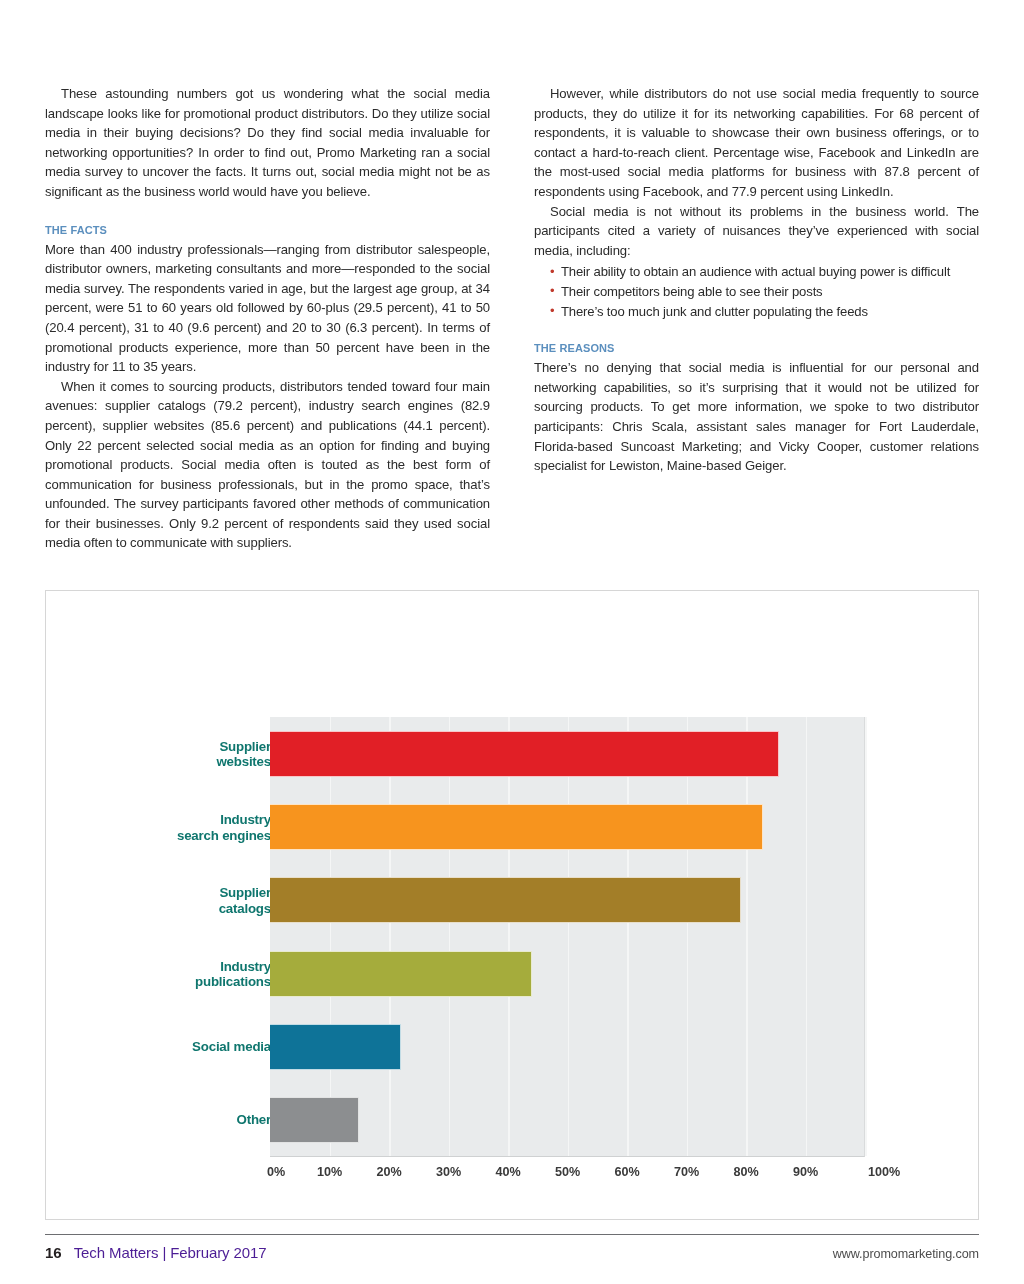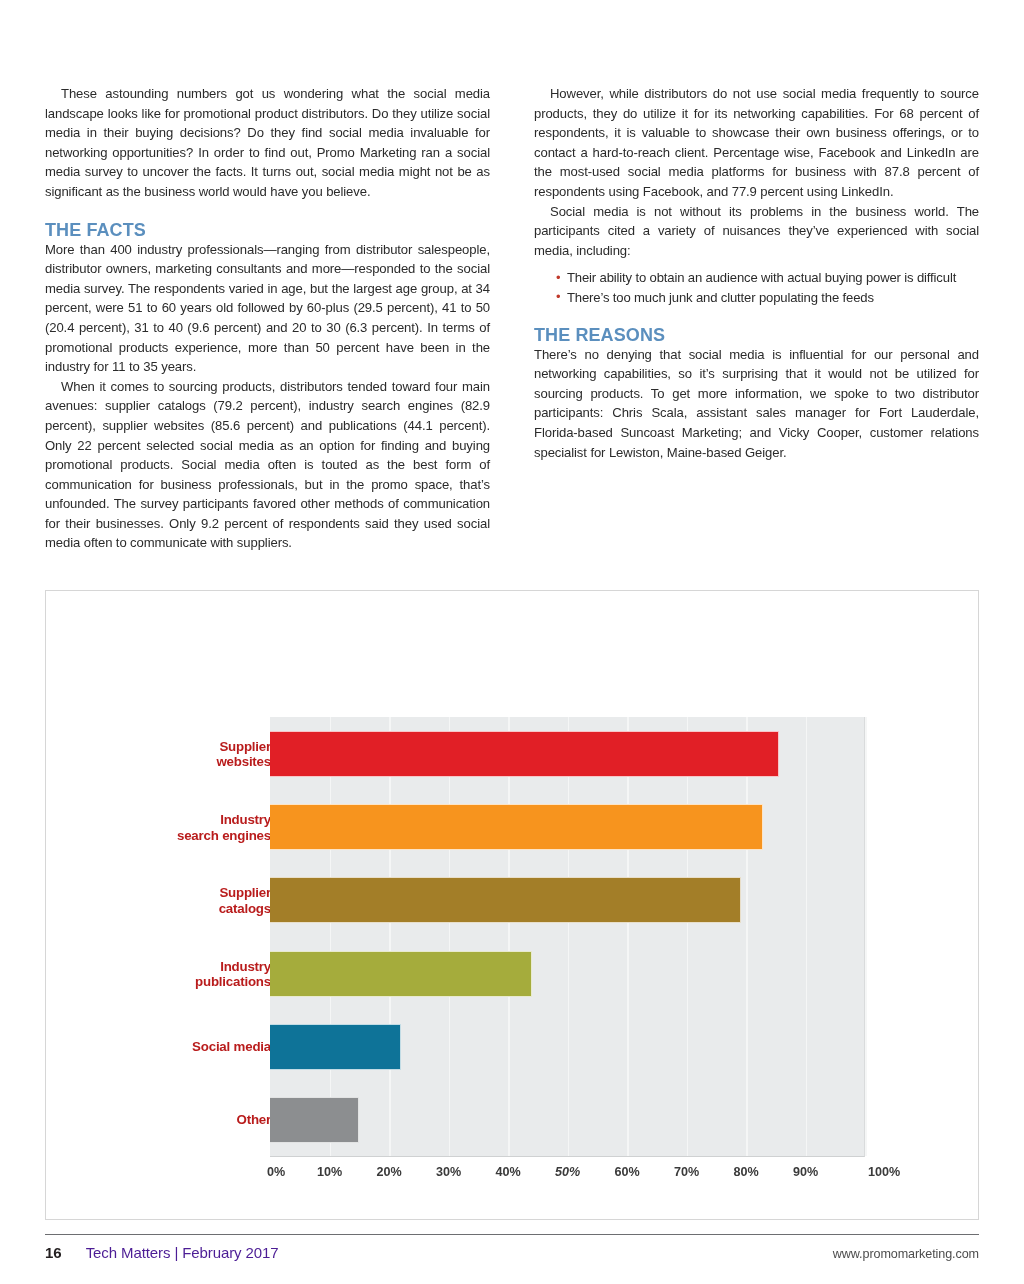--- a/index.html
+++ b/index.html
@@ -37,30 +37,30 @@
     line-height: 19.6px;
     text-align: justify;
     color: #2b2b2b;
     letter-spacing: -0.1px;
   }
   p.body.indent { text-indent: 16px; }
   p.body + p.body { margin-top: 0; }
 
   h3.section-head {
     margin: 19px 0 1px 0;
-    font-size: 18px;
+    font-size: 11px;
     line-height: 17px;
     font-weight: bold;
     color: #5b8fbe;
     letter-spacing: 0.1px;
   }
   h3.section-head.first { margin-top: 20px; }
 
   ul.nuisances {
-    margin: 8px;
+    margin: 2px;
     padding: 0 0 0 14px;
     list-style: none;
   }
   ul.nuisances li {
     position: relative;
     font-size: 13.1px;
     line-height: 19.6px;
     color: #2b2b2b;
     padding-left: 11px;
     letter-spacing: -0.15px;
@@ -112,21 +112,21 @@
     height: 440px;
   }
   .cat-label {
     position: absolute;
     right: 0;
     width: 200px;
     text-align: right;
     font-size: 13.3px;
     font-weight: bold;
     line-height: 15.5px;
-    color: #b91c1c;
+    color: #0f766e;
     transform: translateY(-50%);
     letter-spacing: -0.2px;
   }
 
   .plot {
     position: absolute;
     left: 224px;
     top: 8px;
     width: 595px;
     height: 440px;
@@ -182,21 +182,21 @@
     left: 45px;
     top: 1244px;
     width: 934px;
     display: flex;
     align-items: baseline;
     justify-content: space-between;
   }
   .footer-left {
     display: flex;
     align-items: baseline;
-    gap: 24px;
+    gap: 12px;
   }
   .page-number {
     font-size: 15px;
     font-weight: bold;
     color: #231f20;
   }
   .footer-text {
     font-size: 15px;
     color: #4c1d95;
     letter-spacing: -0.1px;
@@ -224,20 +224,21 @@
       <p class="body indent">When it comes to sourcing products, distributors tended toward four main avenues: supplier catalogs (79.2 percent), industry search engines (82.9 percent), supplier websites (85.6 percent) and publications (44.1 percent). Only 22 percent selected social media as an option for finding and buying promotional products. Social media often is touted as the best form of communication for business professionals, but in the promo space, that’s unfounded. The survey participants favored other methods of communication for their businesses. Only 9.2 percent of respondents said they used social media often to communicate with suppliers.</p>
     </div>
 
     <div class="col">
       <p class="body indent">However, while distributors do not use social media frequently to source products, they do utilize it for its networking capabilities. For 68 percent of respondents, it is valuable to showcase their own business offerings, or to contact a hard-to-reach client. Percentage wise, Facebook and LinkedIn are the most-used social media platforms for business with 87.8 percent of respondents using Facebook, and 77.9 percent using LinkedIn.</p>
 
       <p class="body indent">Social media is not without its problems in the business world. The participants cited a variety of nuisances they’ve experienced with social media, including:</p>
 
       <ul class="nuisances">
         <li>Their ability to obtain an audience with actual buying power is difficult</li>
+        <li>Their competitors being able to see their posts</li>
         <li>There’s too much junk and clutter populating the feeds</li>
       </ul>
 
       <h3 class="section-head">THE REASONS</h3>
 
       <p class="body">There’s no denying that social media is influential for our personal and networking capabilities, so it’s surprising that it would not be utilized for sourcing products. To get more information, we spoke to two distributor participants: Chris Scala, assistant sales manager for Fort Lauderdale, Florida-based Suncoast Marketing; and Vicky Cooper, customer relations specialist for Lewiston, Maine-based Geiger.</p>
 
     </div>
   </div>
 
@@ -286,21 +287,21 @@
           <div class="bar" title="Industry publications: 44.1%" style="width: 262.395px; top: 256.667px; background: rgb(165, 172, 60);"></div>
           <div class="bar" title="Social media: 22%" style="width: 130.9px; top: 330px; background: rgb(14, 115, 152);"></div>
           <div class="bar" title="Other: 15%" style="width: 89.25px; top: 403.333px; background: rgb(140, 142, 144);"></div>
         </div>
       <div class="xticks" id="xticks">
           <div class="xtick" style="left: 6px;">0%</div>
           <div class="xtick" style="left: 59.5px;">10%</div>
           <div class="xtick" style="left: 119px;">20%</div>
           <div class="xtick" style="left: 178.5px;">30%</div>
           <div class="xtick" style="left: 238px;">40%</div>
-          <div class="xtick" style="left: 297.5px; font-style: italic;">50%</div>
+          <div class="xtick" style="left: 297.5px;">50%</div>
           <div class="xtick" style="left: 357px;">60%</div>
           <div class="xtick" style="left: 416.5px;">70%</div>
           <div class="xtick" style="left: 476px;">80%</div>
           <div class="xtick" style="left: 535.5px;">90%</div>
           <div class="xtick" style="left: 614px;">100%</div>
         </div>
     </div>
   </div>
 
   <div class="footer-rule"></div>

